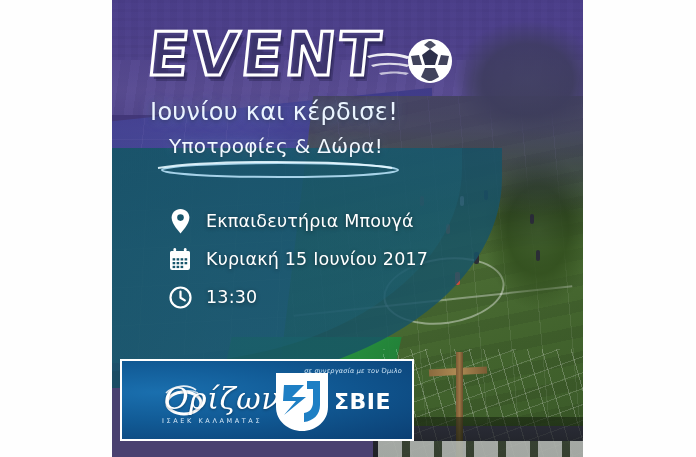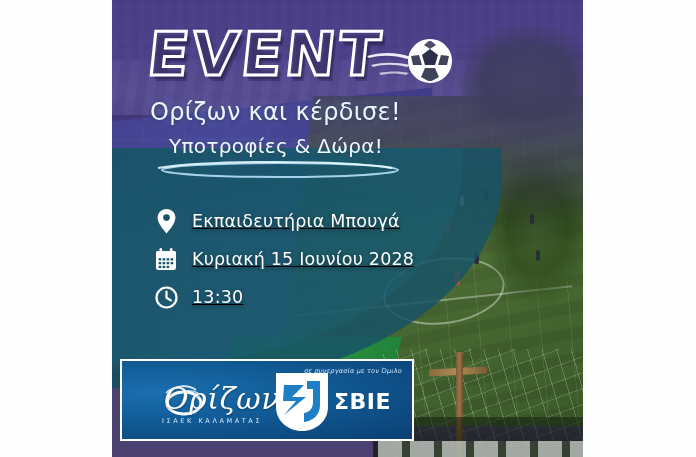--- a/index.html
+++ b/index.html
@@ -181,21 +181,21 @@
   .sub2{
     position:absolute;left:38px;top:134px;
     font-size:20px;color:#f2f8ff;
     text-shadow:0 1px 5px rgba(0,0,0,.45),0 0 10px rgba(140,200,255,.45);
     letter-spacing:.3px;
     margin-left:19px;
   }
   .swoosh{position:absolute;left:18px;top:158px;width:270px;height:26px;}
 
   
-  .info{position:absolute;left:38px;top:204px;width:330px;text-decoration:underline;}
+  .info{position:absolute;left:52px;top:204px;width:330px;}
   .row{display:flex;align-items:center;height:34px;margin-bottom:4px;}
   .row .ic{width:32px;display:flex;align-items:center;justify-content:center;flex:0 0 32px;}
   .row .tx{
     margin-left:10px;font-size:17.5px;color:#ffffff;letter-spacing:.2px;
     text-shadow:0 1px 4px rgba(0,0,0,.45);
   }
 
   
   .footer{
     position:absolute;left:8px;bottom:16px;width:290px;height:78px;
@@ -279,21 +279,21 @@
     <svg class="ball" viewBox="0 0 46 46">
       <circle cx="23" cy="23" r="21" fill="#ffffff" stroke="#cfd6e8" stroke-width="1"></circle>
       <polygon points="23,11 31,17 28,27 18,27 15,17" fill="#2c2f4a"></polygon>
       <polygon points="23,2 29,7 23,11 17,7" fill="#2c2f4a" opacity=".85"></polygon>
       <polygon points="42,18 40,27 31,27 34,17" fill="#2c2f4a" opacity=".9"></polygon>
       <polygon points="4,18 12,17 15,27 6,27" fill="#2c2f4a" opacity=".9"></polygon>
       <polygon points="18,30 28,30 32,39 23,44 14,39" fill="#2c2f4a" opacity=".9"></polygon>
       <circle cx="23" cy="23" r="21" fill="none" stroke="#ffffff" stroke-width="2"></circle>
     </svg>
 
-    <div class="sub1">Ορίζων και κέρδισε!</div>
+    <div class="sub1">Ιουνίου και κέρδισε!</div>
     <div class="sub2">Υποτροφίες &amp; Δώρα!</div>
 
     <svg class="swoosh" viewBox="0 0 270 26">
       <ellipse cx="150" cy="12" rx="118" ry="7" fill="none" stroke="#bfe9ff" stroke-width="2" opacity=".85"></ellipse>
       <path d="M28 10 C80 2, 210 2, 262 10" fill="none" stroke="#e6f7ff" stroke-width="2" opacity=".9"></path>
     </svg>
 
     <div class="info">
 
       <div class="row">
@@ -321,21 +321,21 @@
               <rect x="3.6" y="14" width="2.6" height="2.3"></rect>
               <rect x="7.6" y="14" width="2.6" height="2.3"></rect>
               <rect x="11.6" y="14" width="2.6" height="2.3"></rect>
               <rect x="15.6" y="14" width="2.6" height="2.3"></rect>
               <rect x="3.6" y="17.8" width="2.6" height="2.3"></rect>
               <rect x="7.6" y="17.8" width="2.6" height="2.3"></rect>
               <rect x="11.6" y="17.8" width="2.6" height="2.3"></rect>
             </g>
           </svg>
         </span>
-        <span class="tx">Κυριακή 15 Ιουνίου 2028</span>
+        <span class="tx">Κυριακή 15 Ιουνίου 2017</span>
       </div>
 
       <div class="row">
         <span class="ic">
           <svg width="23" height="23" viewBox="0 0 23 23">
             <circle cx="11.5" cy="11.5" r="10" fill="none" stroke="#ffffff" stroke-width="2.2"></circle>
             <path d="M11.5 5.6v6.2l4.3 2.6" fill="none" stroke="#ffffff" stroke-width="2.2" stroke-linecap="round" stroke-linejoin="round"></path>
           </svg>
         </span>
         <span class="tx">13:30</span>

